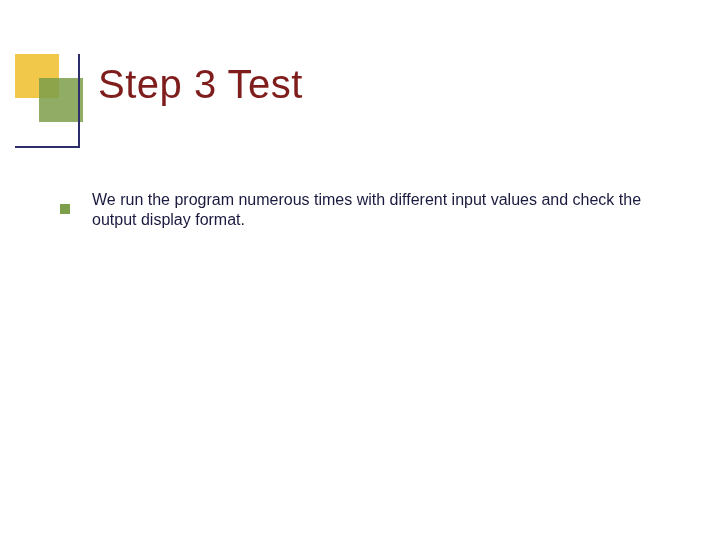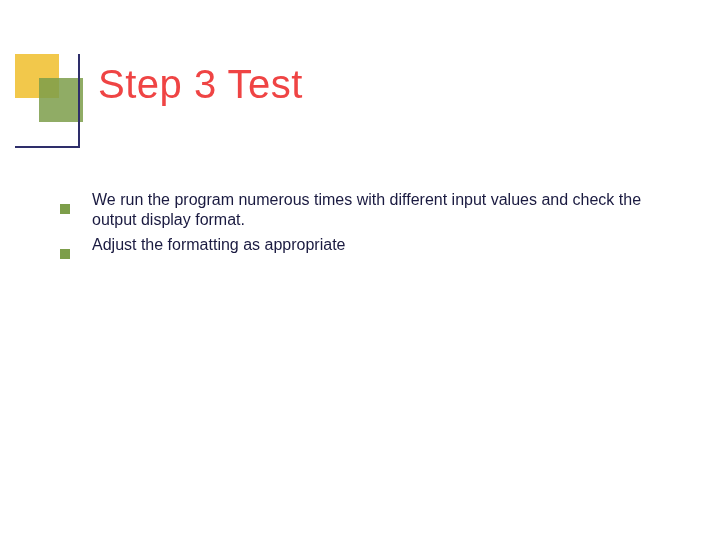--- a/index.html
+++ b/index.html
@@ -56,21 +56,21 @@
     width: 65px;
     height: 2px;
     background: #2e2e6a;
   }
   .title {
     position: absolute;
     left: 98px;
     top: 62px;
     font-size: 40px;
     font-weight: 400;
-    color: #ef4444;
+    color: #7f1d1d;
     letter-spacing: 0.5px;
   }
   .body {
     position: absolute;
     left: 60px;
     top: 190px;
     right: 50px;
   }
   .bullet-row {
     display: flex;
@@ -104,19 +104,15 @@
   <div class="title-line-v"></div>
   <div class="title-line-h"></div>
 
   <div class="title">Step 3 Test</div>
 
   <div class="body">
     <div class="bullet-row">
       <div class="bullet-mark"></div>
       <div class="bullet-text">We run the program numerous times with different input values and check the output display format.</div>
     </div>
-    <div class="bullet-row">
-      <div class="bullet-mark"></div>
-      <div class="bullet-text">Adjust the formatting as appropriate</div>
-    </div>
   </div>
 
 </div>
 
 </body></html>

